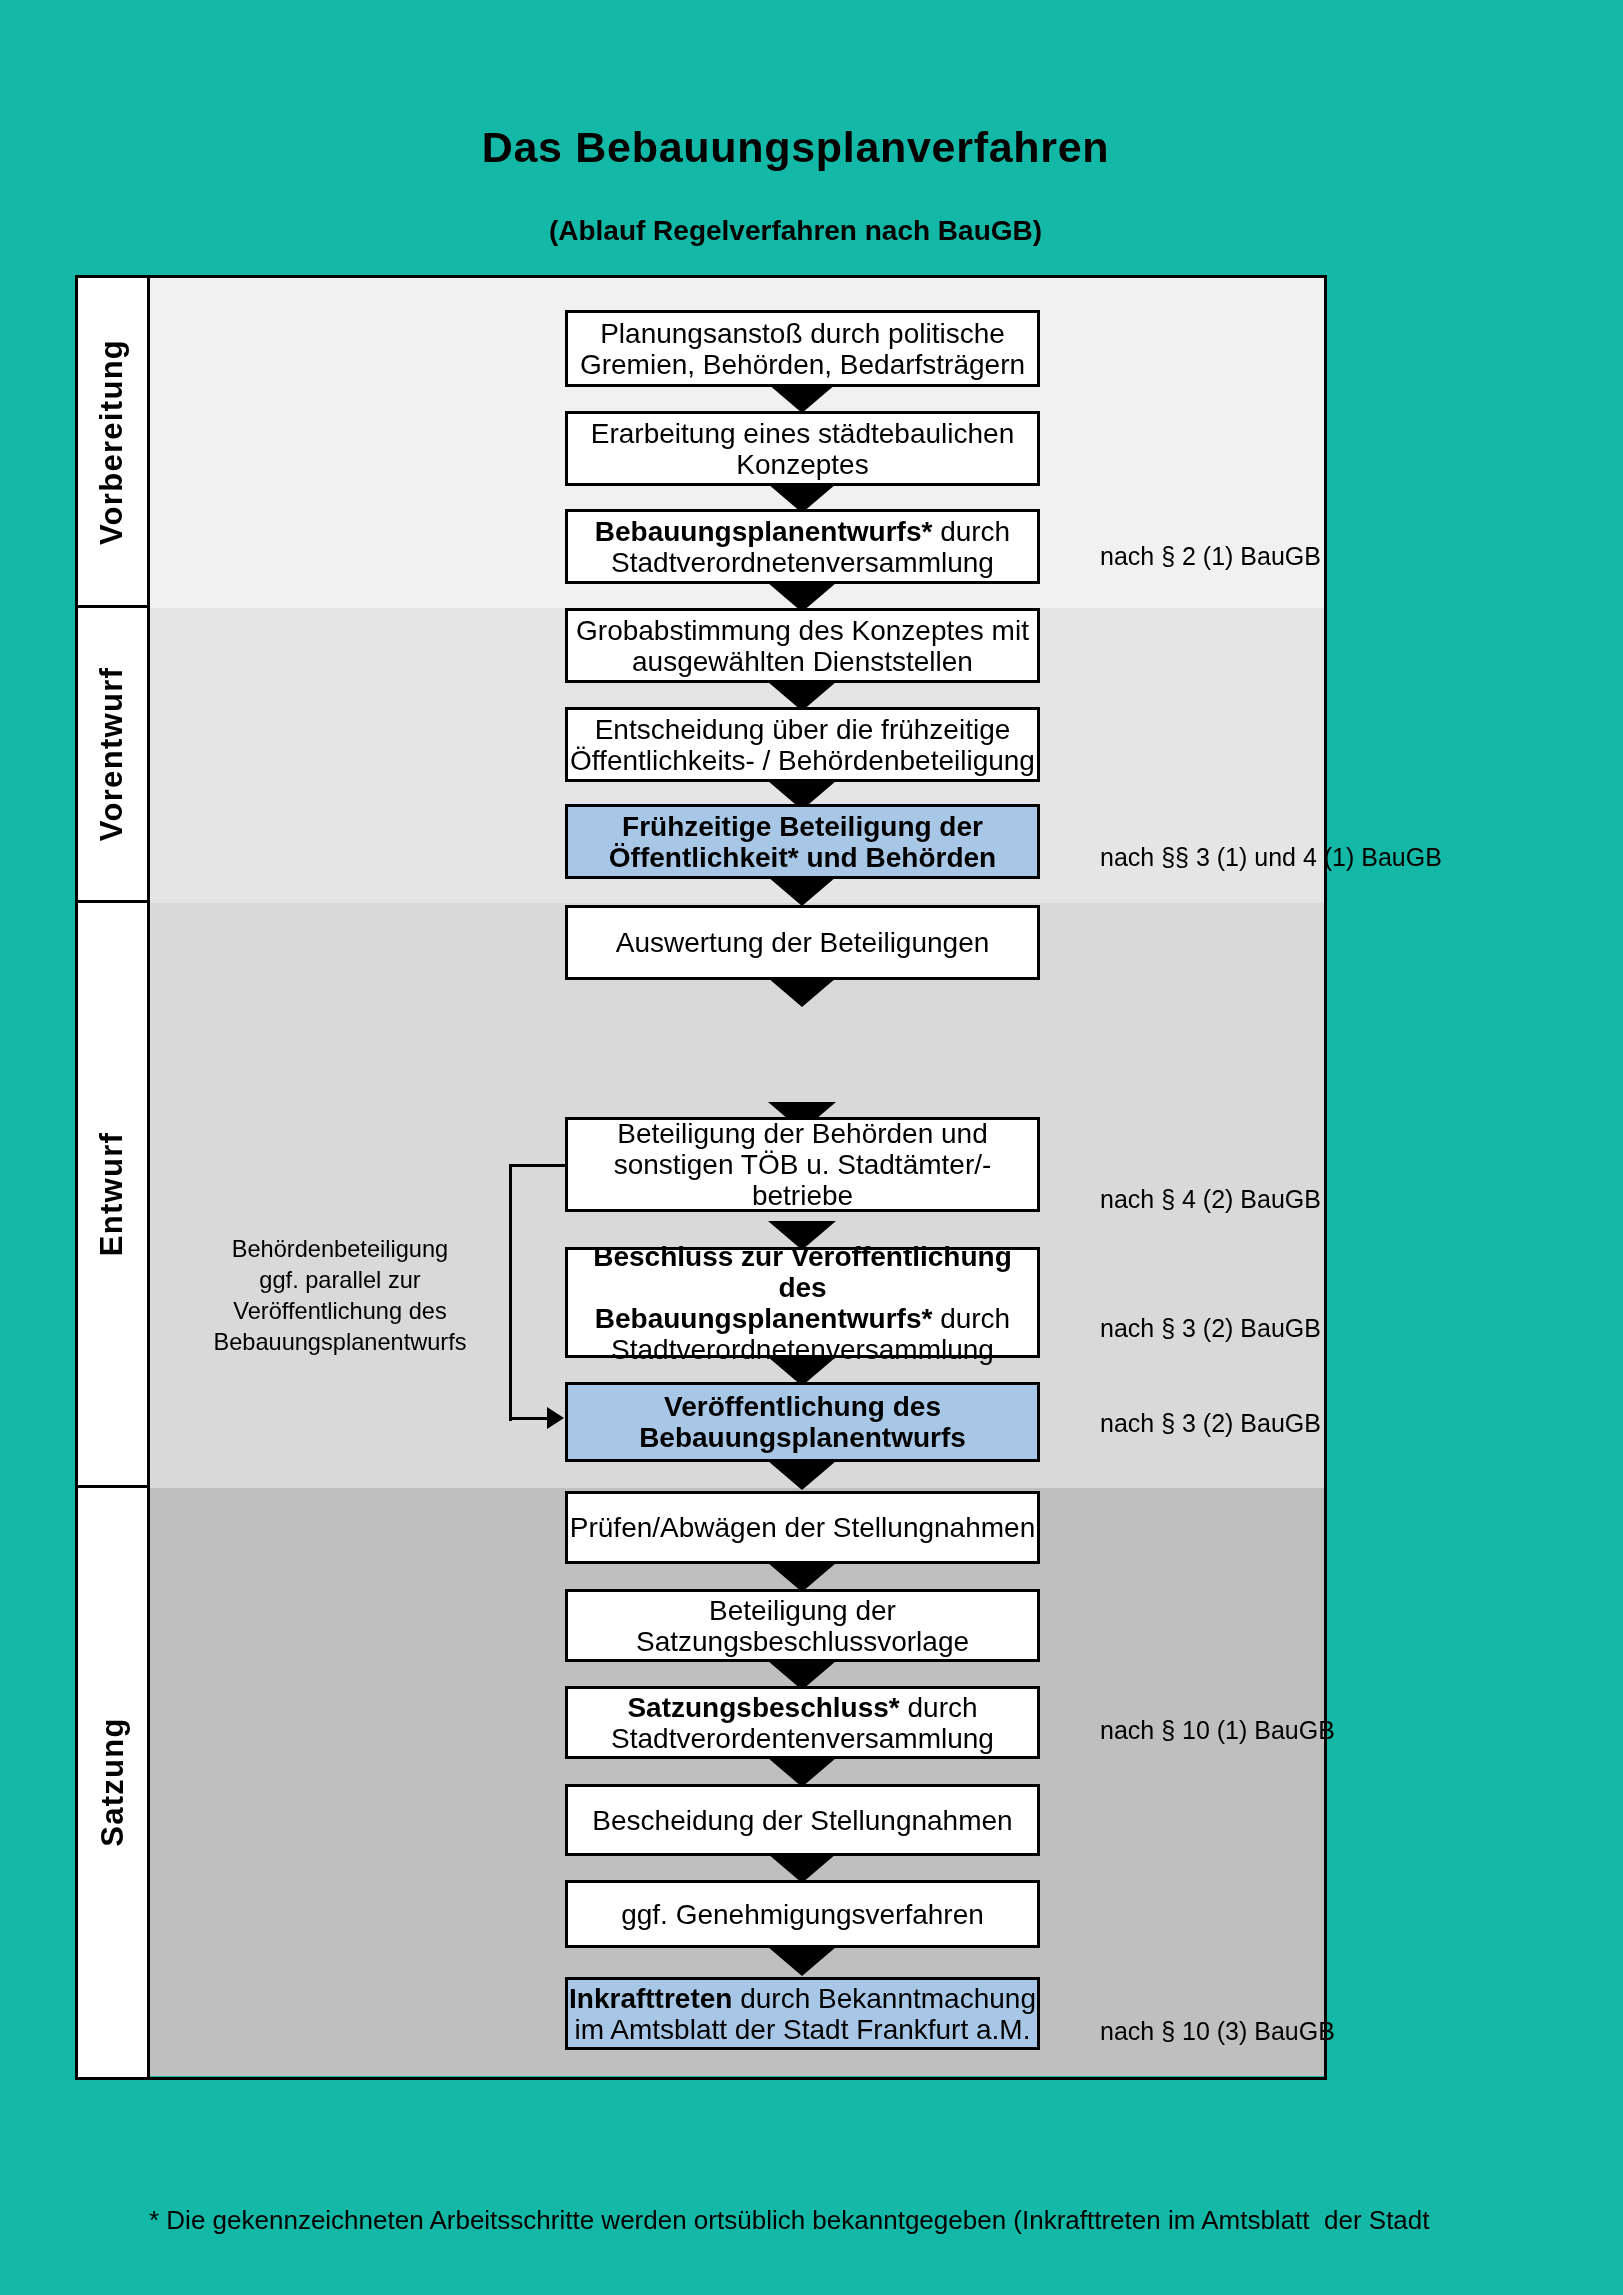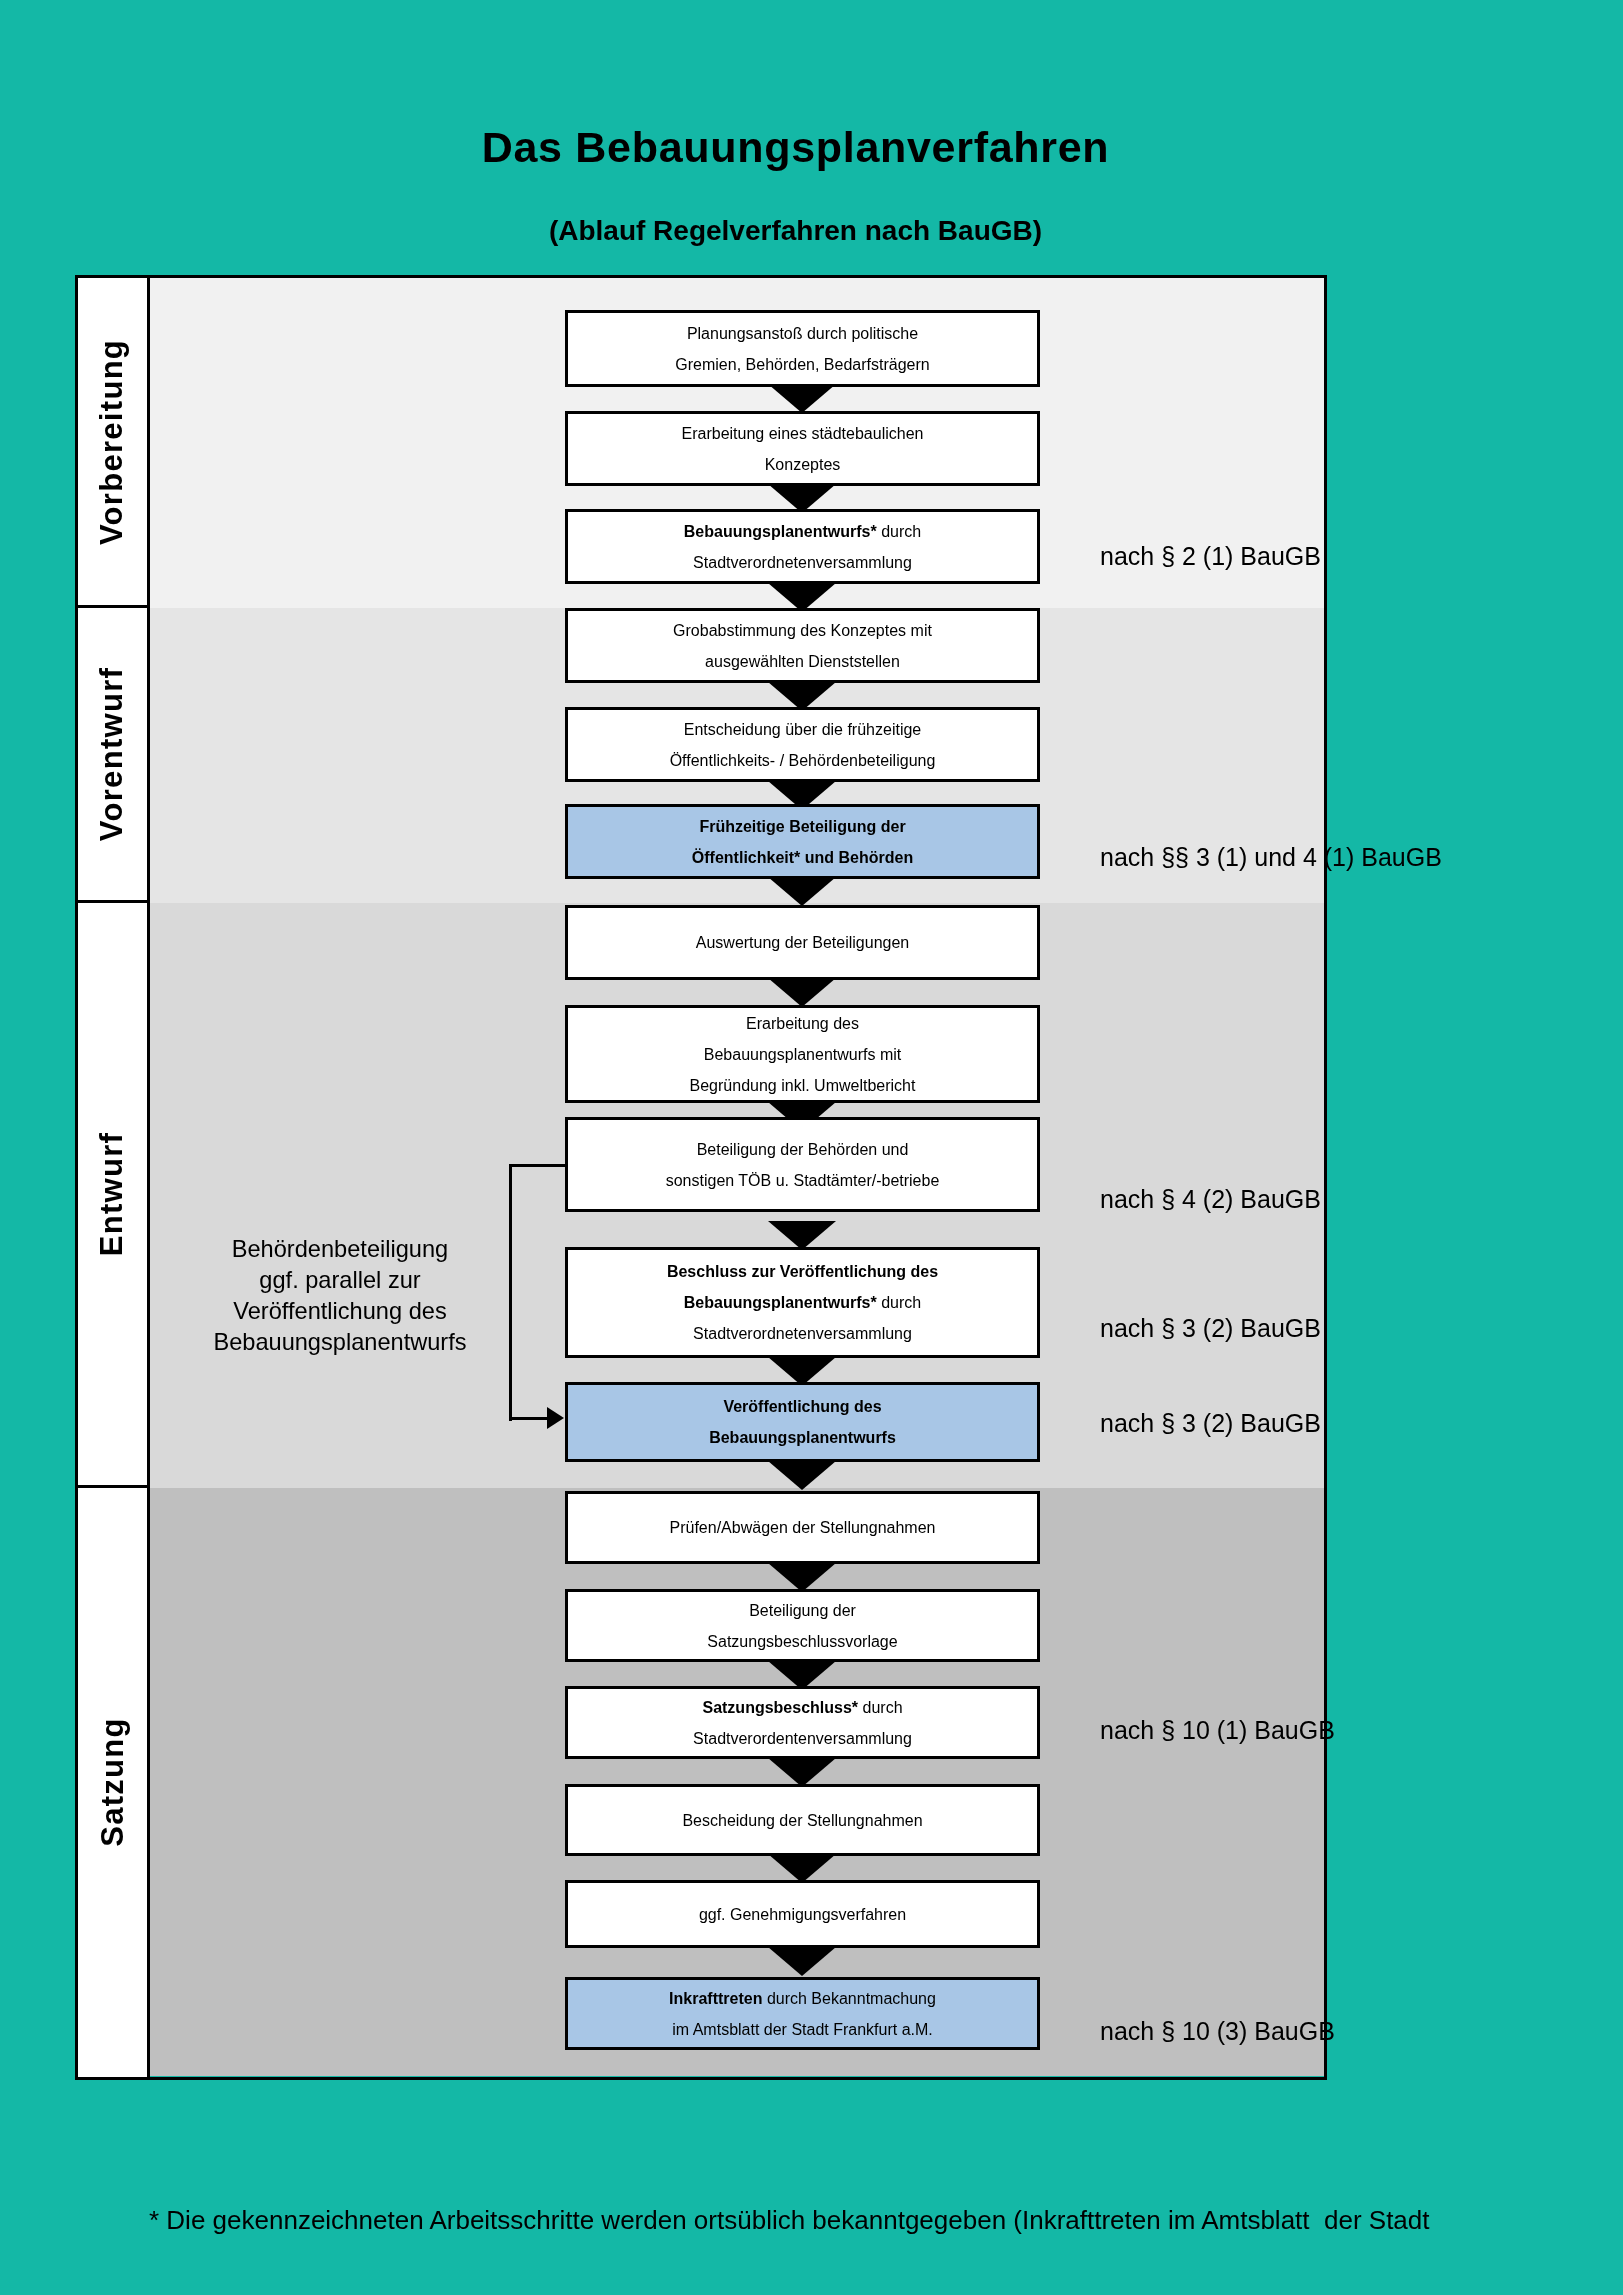--- a/index.html
+++ b/index.html
@@ -29,21 +29,21 @@
   .mains{flex:1;display:flex;flex-direction:column;}
   .m1{height:330px;background:#f1f1f1;}
   .m2{height:295px;background:#e5e5e5;}
   .m3{height:585px;background:#d9d9d9;}
   .m4{height:588px;background:#bfbfbf;}
 
   
   .pbox{position:absolute;left:565px;width:475px;background:#ffffff;
         border:3.9px solid #000;box-sizing:border-box;
         display:flex;flex-direction:column;justify-content:center;align-items:center;
-        text-align:center;font-size:16px;line-height:31px;}
+        text-align:center;font-size:28px;line-height:31px;}
   .pbox.blue{background:#a8c6e6;}
   .bl{white-space:pre-wrap;}
 
   
   .arr{position:absolute;left:768px;width:0;height:0;
        border-left:34px solid transparent;border-right:34px solid transparent;
        border-top:29px solid #000;}
 
   
   .ref{position:absolute;left:1100px;font-size:25px;white-space:nowrap;}
@@ -127,25 +127,20 @@
     <div class="bl"><b>Frühzeitige Beteiligung der</b></div>
     <div class="bl"><b>Öffentlichkeit* und Behörden</b></div>
   </div>
   <div class="arr" style="top:877px"></div>
 
   <div class="pbox" style="top:905px;height:75px">
     <div class="bl"><span>Auswertung der Beteiligungen</span></div>
   </div>
   <div class="arr" style="top:978px"></div>
 
-  <div class="pbox" style="top:1005px;height:98px">
-    <div class="bl"><span>Erarbeitung des</span></div>
-    <div class="bl"><span>Bebauungsplanentwurfs mit</span></div>
-    <div class="bl"><span>Begründung inkl. Umweltbericht</span></div>
-  </div>
   <div class="arr" style="top:1102px"></div>
 
   <div class="pbox" style="top:1117px;height:95px">
     <div class="bl"><span>Beteiligung der Behörden und</span></div>
     <div class="bl"><span>sonstigen TÖB u. Stadtämter/-betriebe</span></div>
   </div>
   <div class="arr" style="top:1221px"></div>
 
   <div class="pbox" style="top:1247px;height:111px">
     <div class="bl"><b>Beschluss zur Veröffentlichung des</b></div>

